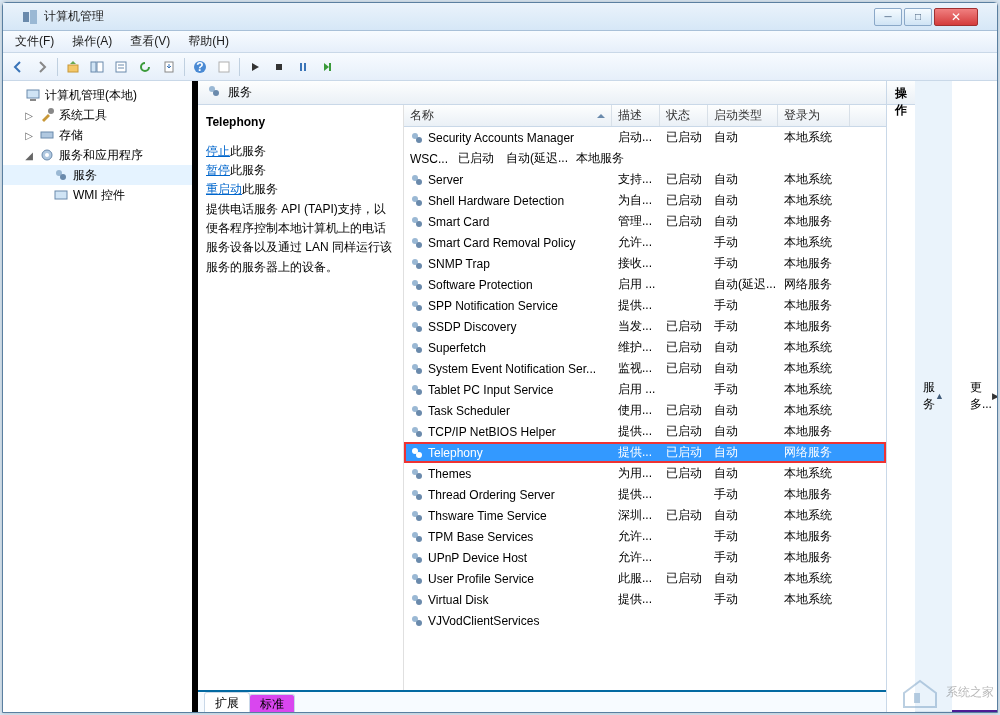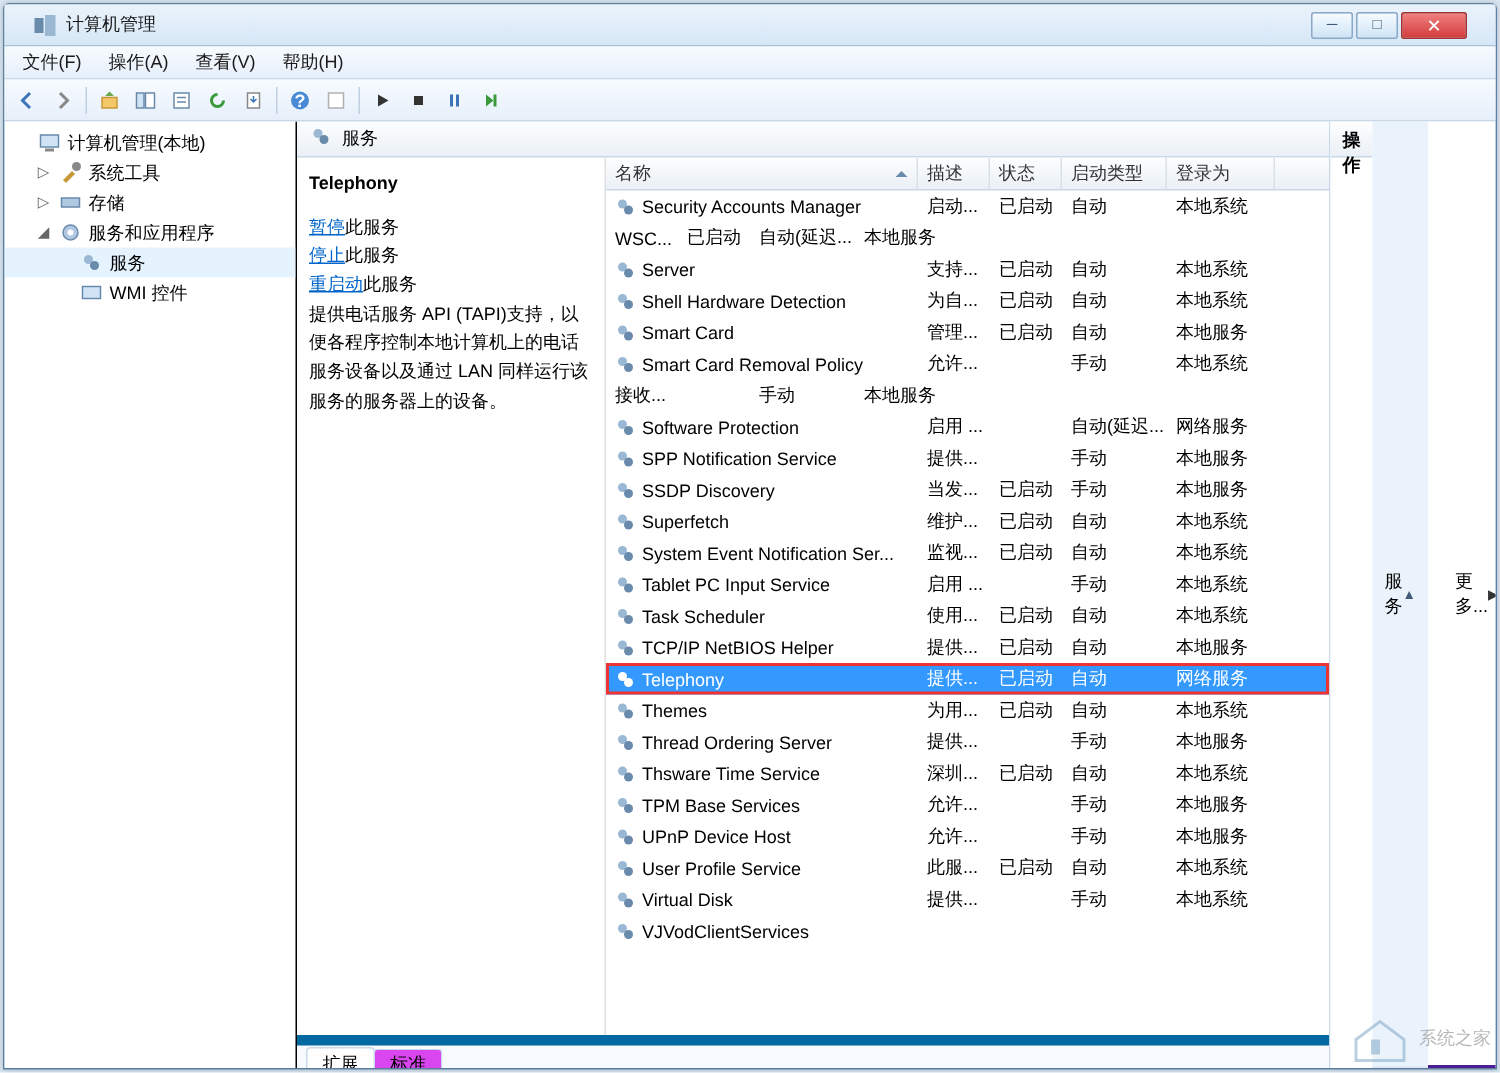--- a/index.html
+++ b/index.html
@@ -12,21 +12,21 @@
 .winbtn{width:28px;height:18px;border:1px solid #8aa8c8;border-radius:2px;background:linear-gradient(#f5fbff,#d0e4f5);display:flex;align-items:center;justify-content:center;font-family:Arial}
 .winbtn.close{background:linear-gradient(#f08080,#d43c3c);border-color:#a03030;color:#fff;width:44px}
 .winbtn .g{font-size:10px;color:#405a78}
 .menubar{height:22px;background:linear-gradient(#f7fbff,#e6effa);border-bottom:1px solid #c9d8e8;display:flex;align-items:center;padding:0 4px;gap:2px}
 .menubar span{padding:2px 8px;color:#1a1a1a;cursor:default}
 .toolbar{height:28px;background:linear-gradient(#f7fbff,#e6effa);border-bottom:1px solid #c9d8e8;display:flex;align-items:center;padding:0 4px;gap:2px}
 .tbtn{width:22px;height:22px;border:1px solid transparent;border-radius:2px;display:flex;align-items:center;justify-content:center}
 .tsep{width:1px;height:18px;background:#c0d0e0;margin:0 2px}
 .tbtn svg{width:14px;height:14px}
 .body3{flex:1;display:flex;overflow:hidden}
-.tree{width:195px;border-right:1px solid #000000;background:#fff;padding:4px 0;overflow:auto}
+.tree{width:195px;border-right:6px solid #000000;background:#fff;padding:4px 0;overflow:auto}
 .tnode{display:flex;align-items:center;height:20px;padding-left:6px;cursor:default}
 .tnode .exp{width:12px;display:inline-flex;justify-content:center;color:#666;font-size:10px}
 .tnode .ico{width:16px;height:16px;margin:0 4px;display:inline-flex;align-items:center;justify-content:center}
 .tnode .lbl{white-space:nowrap}
 .tnode.sel{background:#e5f3ff}
 .tnode.i1{padding-left:20px}.tnode.i2{padding-left:34px}
 .center{flex:1;display:flex;flex-direction:column;border-right:1px solid #c9d8e8;overflow:hidden}
 .svc-hdr{height:24px;background:linear-gradient(#fdfefe,#eaf0f6);border-bottom:1px solid #c9d8e8;display:flex;align-items:center;padding:0 8px;gap:6px}
 .svc-body{flex:1;display:flex;overflow:hidden}
 .detail{width:206px;padding:10px 8px;border-right:1px solid #e0e0e0;overflow:auto}
@@ -39,21 +39,21 @@
 .cols{height:22px;background:linear-gradient(#fdfefe,#eaf0f6);border-bottom:1px solid #c9d8e8;display:flex}
 .col{border-right:1px solid #d8e0e8;padding:3px 6px;color:#333;display:flex;align-items:center;overflow:hidden}
 .col.sort::after{content:"";margin-left:auto;border:4px solid transparent;border-bottom-color:#6a8aac;transform:translateY(-2px)}
 .rows{flex:1;overflow-y:scroll;overflow-x:hidden}
 .row{height:21px;display:flex;}
 .cell{padding:0 6px;overflow:hidden;white-space:nowrap;text-overflow:ellipsis;display:flex;align-items:center;gap:4px}
 .row.selected{background:#3399ff;color:#fff}
 .row.selected .svcico circle{fill:#fff}
 .row.hl{outline:2px solid #e33;outline-offset:-2px}
 .svcico{width:14px;height:14px;flex:none}
-.tabs{height:22px;border-top:7px solid #0369a1;display:flex;align-items:flex-start;padding-left:6px;background:#f7fbff}
+.tabs{height:22px;border-top:2px solid #0369a1;display:flex;align-items:center;padding-left:6px;background:#f7fbff}
 .tab{padding:2px 10px;border:1px solid #c9d8e8;border-bottom:none;border-radius:3px 3px 0 0;background:#fff;margin-right:-1px;position:relative;top:1px}
 .tab.inactive{background:#d946ef;top:2px;padding:1px 10px}
 .actions{width:110px;background:#fff;display:flex;flex-direction:row}
 .act-hdr{height:24px;background:linear-gradient(#fdfefe,#eaf0f6);border-bottom:1px solid #c9d8e8;padding:4px 8px;font-weight:bold}
 .act-sec{background:#eaf3fb;padding:4px 8px;border-bottom:1px solid #d8e4f0;display:flex;align-items:center;justify-content:space-between}
 .act-sec .tri{font-size:9px;color:#405a78}
 .act-item{padding:4px 8px 4px 18px;display:flex;align-items:center;justify-content:space-between;border-bottom:2px solid #4c1d95}
 .act-item .tri2{font-size:9px;color:#333}
 .watermark{position:absolute;right:6px;bottom:6px;opacity:.5;display:flex;align-items:center;gap:6px;color:#737373;font-size:14px}
 .watermark svg{width:40px;height:34px}
@@ -234,22 +234,22 @@
       <div class="svc-hdr">
         <span><svg width="16" height="16" viewBox="0 0 16 16">
               <circle cx="6" cy="6" r="3" fill="#9ab8d4"></circle>
               <circle cx="10" cy="10" r="3" fill="#6a8aac"></circle>
             </svg></span>
         <span>服务</span>
       </div>
       <div class="svc-body">
         <div class="detail">
           <div class="dt">Telephony</div>
+          <div class="dline"><a>停止</a><span>此服务</span></div>
           <div class="dline"><a>暂停</a><span>此服务</span></div>
-          <div class="dline"><a>停止</a><span>此服务</span></div>
           <div class="dline"><a>重启动</a><span>此服务</span></div>
           <div class="desc">提供电话服务 API (TAPI)支持，以便各程序控制本地计算机上的电话服务设备以及通过 LAN 同样运行该服务的服务器上的设备。</div>
         </div>
         <div class="listwrap">
           <div class="cols">
             <div class="col c-name sort">名称</div>
             <div class="col c-desc">描述</div>
             <div class="col c-stat">状态</div>
             <div class="col c-start">启动类型</div>
             <div class="col c-logon">登录为</div>
@@ -320,20 +320,27 @@
                     <circle cx="9" cy="9" r="3" fill="#6a8aac"></circle>
                   </svg>
                   <span>Smart Card Removal Policy</span>
                 </div>
                 <div class="cell c-desc">允许...</div>
                 <div class="cell c-stat"></div>
                 <div class="cell c-start">手动</div>
                 <div class="cell c-logon">本地系统</div>
               </div>
               <div class="row">
+                <div class="cell c-name">
+                  <svg class="svcico" viewBox="0 0 14 14">
+                    <circle cx="5" cy="5" r="3" fill="#9ab8d4"></circle>
+                    <circle cx="9" cy="9" r="3" fill="#6a8aac"></circle>
+                  </svg>
+                  <span>SNMP Trap</span>
+                </div>
                 <div class="cell c-desc">接收...</div>
                 <div class="cell c-stat"></div>
                 <div class="cell c-start">手动</div>
                 <div class="cell c-logon">本地服务</div>
               </div>
               <div class="row">
                 <div class="cell c-name">
                   <svg class="svcico" viewBox="0 0 14 14">
                     <circle cx="5" cy="5" r="3" fill="#9ab8d4"></circle>
                     <circle cx="9" cy="9" r="3" fill="#6a8aac"></circle>

